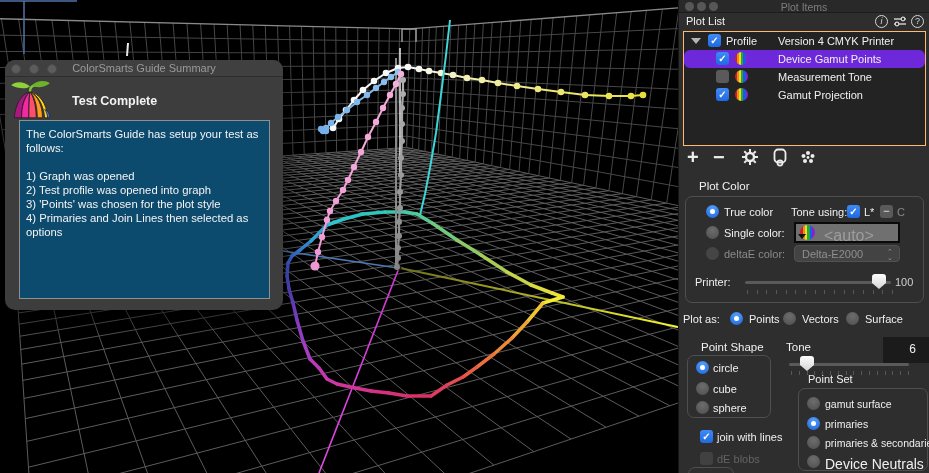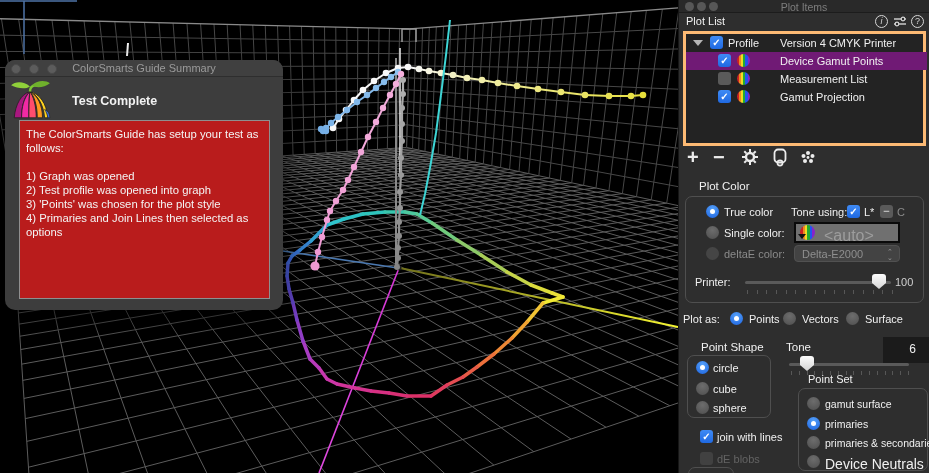--- a/index.html
+++ b/index.html
@@ -10,36 +10,36 @@
   
   .plot3d{position:absolute;left:0;top:0;width:678px;height:473px;background:#000;overflow:hidden;}
 
   
   .dialog{position:absolute;left:5px;top:60px;width:278px;height:250px;background:#3d3d3d;
           border-radius:10px;box-shadow:0 12px 30px rgba(0,0,0,.65);overflow:hidden;}
   .dlg-titlebar{position:absolute;left:0;top:0;width:100%;height:17px;background:#404040;border-bottom:1px solid #2e2e2e;}
   .dlg-title{position:absolute;left:0;top:2px;width:100%;text-align:center;font-size:11px;color:#9a9a9a;}
   .tl{position:absolute;top:4px;width:10px;height:10px;border-radius:50%;background:#5c5c5c;border:1px solid #4a4a4a;}
   .dlg-heading{position:absolute;left:67px;top:34px;font-size:12.5px;font-weight:bold;color:#f2f2f2;}
-  .dlg-box{position:absolute;left:14px;top:60px;width:251px;height:179px;border:1px solid #8f8f8f;background:#b91c1c;
+  .dlg-box{position:absolute;left:14px;top:60px;width:251px;height:179px;border:1px solid #8f8f8f;background:#0c4a6e;
            padding:6px 6px;color:#f4f4f4;font-size:11.3px;line-height:14px;}
   .dlg-box .gap{height:14px;}
 
   
   .panel{position:absolute;left:678px;top:0;width:251px;height:473px;background:#2e2e2e;
          border-left:1px solid #161616;overflow:hidden;color:#e8e8e8;font-size:11px;}
   .pn-titlebar{position:absolute;left:0;top:0;width:100%;height:13px;background:#292929;border-bottom:1px solid #1c1c1c;}
   .pn-title{position:absolute;left:0;top:1px;width:100%;text-align:center;font-size:10.5px;color:#7d7d7d;}
   .tl2{position:absolute;top:2px;width:9px;height:9px;border-radius:50%;background:#575757;}
   .pl-header{position:absolute;left:7px;top:15px;font-size:11px;color:#f0f0f0;}
   .ring-icon{position:absolute;top:15px;width:13px;height:13px;border:1.3px solid #d6d6d6;border-radius:50%;
              color:#d6d6d6;font-size:9px;text-align:center;line-height:11px;}
-  .plist{position:absolute;left:4px;top:31px;width:243px;height:115px;background:#232323;border:3px solid #fdba74;}
+  .plist{position:absolute;left:4px;top:31px;width:243px;height:115px;background:#232323;border:1px solid #fdba74;}
   .plrow{position:absolute;left:0;width:241px;height:18px;line-height:18px;font-size:11px;color:#f0f0f0;}
-  .plrow.sel{background:#701a75;}
+  .plrow.sel{background:#6d28d9;border-radius:6px;}
   .tri{position:absolute;left:7px;top:6px;width:0;height:0;border-left:5px solid transparent;
        border-right:5px solid transparent;border-top:6px solid #b5b5b5;}
   .cb{position:absolute;width:13px;height:13px;border-radius:3px;background:#5a5a5a;}
   .cb.checked{background:linear-gradient(#3f8bf5,#1f69e2);}
   .cb.checked::after{content:"✓";position:absolute;left:0;top:0;width:13px;color:#fff;font-size:10px;
                      line-height:13px;text-align:center;font-weight:bold;}
   .cb.mixed::after{content:"−";position:absolute;left:0;top:0;width:13px;color:#bdbdbd;font-size:11px;
                    line-height:12px;text-align:center;font-weight:bold;}
   .cb.disabled{background:#414141;}
   .rainbow{position:absolute;width:13px;height:13px;border-radius:50%;
@@ -510,21 +510,21 @@
         <span class="abs" style="left:94px">Version 4 CMYK Printer</span>
       </div>
       <div class="plrow sel" style="top:18px">
         <span class="cb checked" style="left:32px;top:2px"></span>
         <span class="rainbow" style="left:51px;top:2px"></span>
         <span class="abs" style="left:94px">Device Gamut Points</span>
       </div>
       <div class="plrow" style="top:36px">
         <span class="cb" style="left:32px;top:2px"></span>
         <span class="rainbow" style="left:51px;top:2px"></span>
-        <span class="abs" style="left:94px">Measurement List</span>
+        <span class="abs" style="left:94px">Measurement Tone</span>
       </div>
       <div class="plrow" style="top:54px">
         <span class="cb checked" style="left:32px;top:2px"></span>
         <span class="rainbow" style="left:51px;top:2px"></span>
         <span class="abs" style="left:94px">Gamut Projection</span>
       </div>
     </div>
 
     <span class="toolbtn" style="left:8px;top:146px;font-size:20px;font-weight:bold">+</span>
     <span class="toolbtn" style="left:34px;top:146px;font-size:20px;font-weight:bold">−</span>

